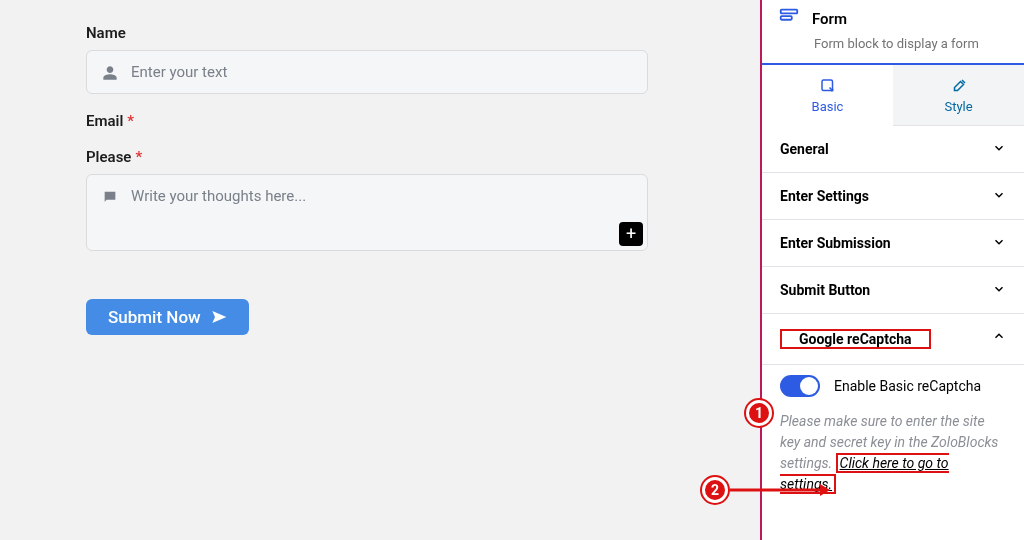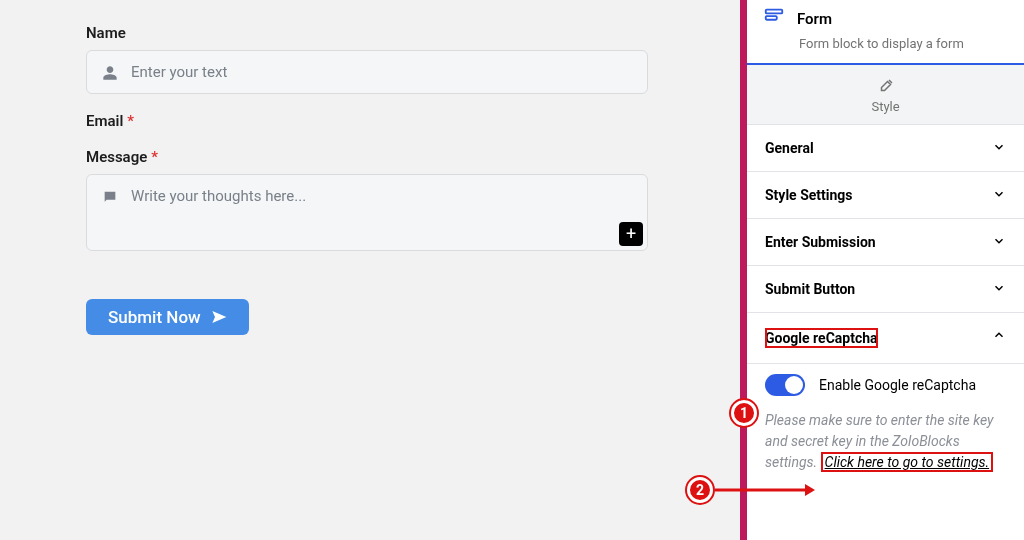--- a/index.html
+++ b/index.html
@@ -9,36 +9,36 @@
   .label { font-size:15px; font-weight:600; color:#1d1d1d; margin-bottom:8px; display:block; }
   .req { color:#d33; margin-left:4px; font-weight:600;}
   .control { background:#f5f6f7; border:1px solid #d9dbdd; border-radius:6px; padding:12px 14px; display:flex; align-items:flex-start; gap:12px; color:#5a6068; font-size:15px; width:562px;}
   .control.tall { height:77px; position:relative;}
   .control .ph { color:#7a808a; }
   .icon-slot { width:18px; color:#7a808a; display:flex; justify-content:center; padding-top:2px;}
   .add-btn { position:absolute; right:4px; bottom:4px; width:24px; height:24px; background:#000; color:#fff; border-radius:4px; display:flex; align-items:center; justify-content:center; font-size:18px; line-height:1; }
   .submit { margin-top:30px; background:#448ce6; color:#fff; border:none; border-radius:6px; padding:8px 22px; font-size:17px; font-weight:500; display:inline-flex; align-items:center; gap:10px; cursor:pointer;}
   .submit svg{fill:#fff;}
 
-  .sidebar { width:284px; background:#fff; border-left:7px solid #be185d; display:flex; flex-direction:column; position:relative;}
+  .sidebar { width:264px; background:#fff; border-left:2px solid #be185d; display:flex; flex-direction:column; position:relative;}
   .block-header { padding:6px 16px 12px 16px; border-bottom:2px solid #2d5be3; }
   .block-header-row { display:flex; align-items:center; gap:12px;}
   .block-title { font-weight:600; font-size:15px;}
   .block-desc { font-size:13px; color:#737373; margin-left:36px; margin-top:4px;}
   .form-icon { color:#2d5be3; }
 
   .tabs { display:flex; border-bottom:1px solid #e1e3e6;}
-  .tab { flex:1; text-align:center; padding:12px 0 10px; font-size:13px; color:#737373; background:#f3f4f5; cursor:pointer; display:flex; flex-direction:column; align-items:center; gap:4px;}
+  .tab { flex:1; text-align:center; padding:12px 0 10px; font-size:13px; color:#0369a1; background:#f3f4f5; cursor:pointer; display:flex; flex-direction:column; align-items:center; gap:4px;}
   .tab.active { background:#fff; color:#2d5be3; border-bottom:2px solid #fff; margin-bottom:-1px;}
   .tab svg{width:18px;height:18px;}
 
   .accordion-item { border-bottom:1px solid #e1e3e6; padding:15px 18px; display:flex; justify-content:space-between; cursor:pointer;}
   .accordion-item .lbl { font-weight:700; font-size:14px;}
   .chevron { width:14px; height:14px; }
-  .highlighted { outline:2px solid #d11; outline-offset:-2px; display:inline-block; padding:2px 0;}
+  .highlighted { outline:2px solid #d11; outline-offset:-2px; display:inline-block; padding:2px 19px;}
 
   .captcha-body { padding: 10px 18px 12px 18px; font-size:14px; }
   .toggle-row { display:flex; align-items:center; gap:14px; margin-bottom:14px;}
   .toggle { width:40px; height:22px; background:#2d5be3; border-radius:20px; position:relative;}
   .toggle::after { content:""; position:absolute; right:2px; top:2px; width:18px; height:18px; background:#fff; border-radius:50%;}
   .hint { color:#8b8f96; font-style:italic; line-height:1.5; font-size:14px;}
   .hint a { color:#000000; text-decoration:underline;}
   .link-outline { border:2px solid #d11; padding:0 2px;}
 
   .callout { position:absolute; width:26px; height:26px; background:#d11; border:3px solid #fff; outline:2px solid #d11; border-radius:50%; color:#fff; font-weight:700; font-size:14px; display:flex; align-items:center; justify-content:center; z-index:5;}
@@ -62,21 +62,21 @@
   </div>
 
   <div class="field">
     <span class="label">
       <span>Email</span><span class="req">*</span>
     </span>
   </div>
 
   <div class="field">
     <span class="label">
-      <span>Message</span><span class="req">*</span>
+      <span>Please</span><span class="req">*</span>
     </span>
     <div class="control tall">
       <span class="icon-slot">
         <svg viewBox="0 0 24 24" width="16" height="16" fill="currentColor">
             <path d="M4 4h16v12H7l-3 3V4z"></path>
           </svg>
       </span>
       <span class="ph">Write your thoughts here...</span>
       <span class="add-btn">+</span>
     </div>
@@ -99,36 +99,43 @@
             <rect x="3" y="4" width="18" height="4" rx="1"></rect>
             <rect x="3" y="11" width="12" height="4" rx="1"></rect>
           </svg>
       </span>
       <span class="block-title">Form</span>
     </div>
     <div class="block-desc">Form block to display a form</div>
   </div>
 
   <div class="tabs">
+    <div class="tab active">
+      <svg viewBox="0 0 24 24" fill="none" stroke="currentColor" stroke-width="2">
+          <rect x="4" y="4" width="14" height="14" rx="2"></rect>
+          <path d="M14 14l5 5M16 19l3-3"></path>
+        </svg>
+      <span>Basic</span>
+    </div>
     <div class="tab">
       <svg viewBox="0 0 24 24" fill="none" stroke="currentColor" stroke-width="2">
           <path d="M14 6l4 4-8 8H6v-4l8-8zM16 4l4 4"></path>
         </svg>
       <span>Style</span>
     </div>
   </div>
 
   <div class="accordion-item">
     <span class="lbl">General</span>
     <svg class="chevron" viewBox="0 0 24 24" fill="none" stroke="currentColor" stroke-width="2.5">
         <path d="M6 9l6 6 6-6"></path>
       </svg>
   </div>
   <div class="accordion-item">
-    <span class="lbl">Style Settings</span>
+    <span class="lbl">Enter Settings</span>
     <svg class="chevron" viewBox="0 0 24 24" fill="none" stroke="currentColor" stroke-width="2.5">
         <path d="M6 9l6 6 6-6"></path>
       </svg>
   </div>
   <div class="accordion-item">
     <span class="lbl">Enter Submission</span>
     <svg class="chevron" viewBox="0 0 24 24" fill="none" stroke="currentColor" stroke-width="2.5">
         <path d="M6 9l6 6 6-6"></path>
       </svg>
   </div>
@@ -141,21 +148,21 @@
   <div class="accordion-item">
     <span class="lbl highlighted">Google reCaptcha</span>
     <svg class="chevron" viewBox="0 0 24 24" fill="none" stroke="currentColor" stroke-width="2.5">
         <path d="M6 15l6-6 6 6"></path>
       </svg>
   </div>
 
   <div class="captcha-body">
     <div class="toggle-row">
       <span class="toggle"></span>
-      <span>Enable Google reCaptcha</span>
+      <span>Enable Basic reCaptcha</span>
     </div>
     <div class="hint">
       <span>Please make sure to enter the site key and secret key in the ZoloBlocks settings. </span><a href="#" class="link-outline">Click here to go to settings.</a>
     </div>
   </div>
 
   <span class="callout" style="left:-16px; top:400px;">1</span>
   <span class="callout" style="left:-60px; top:477px;">2</span>
   <svg class="arrow" style="left:-32px; top:480px;" width="100" height="20">
     <line x1="0" y1="10" x2="90" y2="10" stroke="#d11" stroke-width="3"></line>

